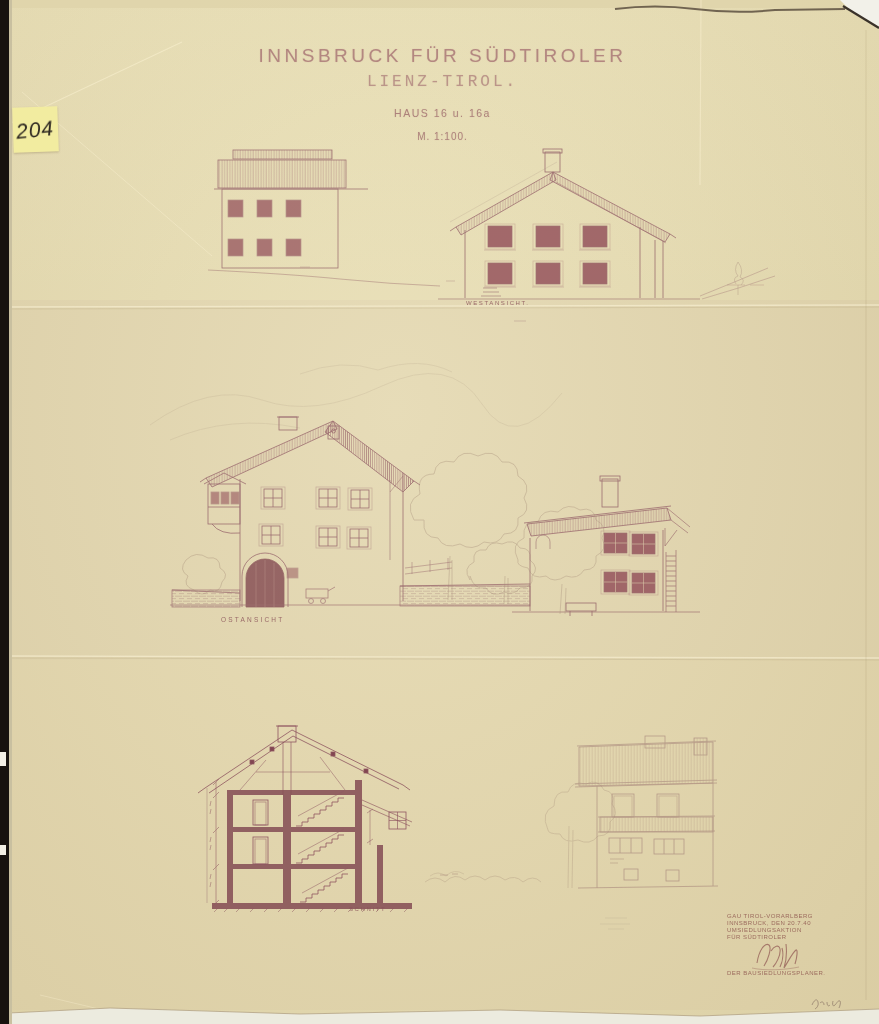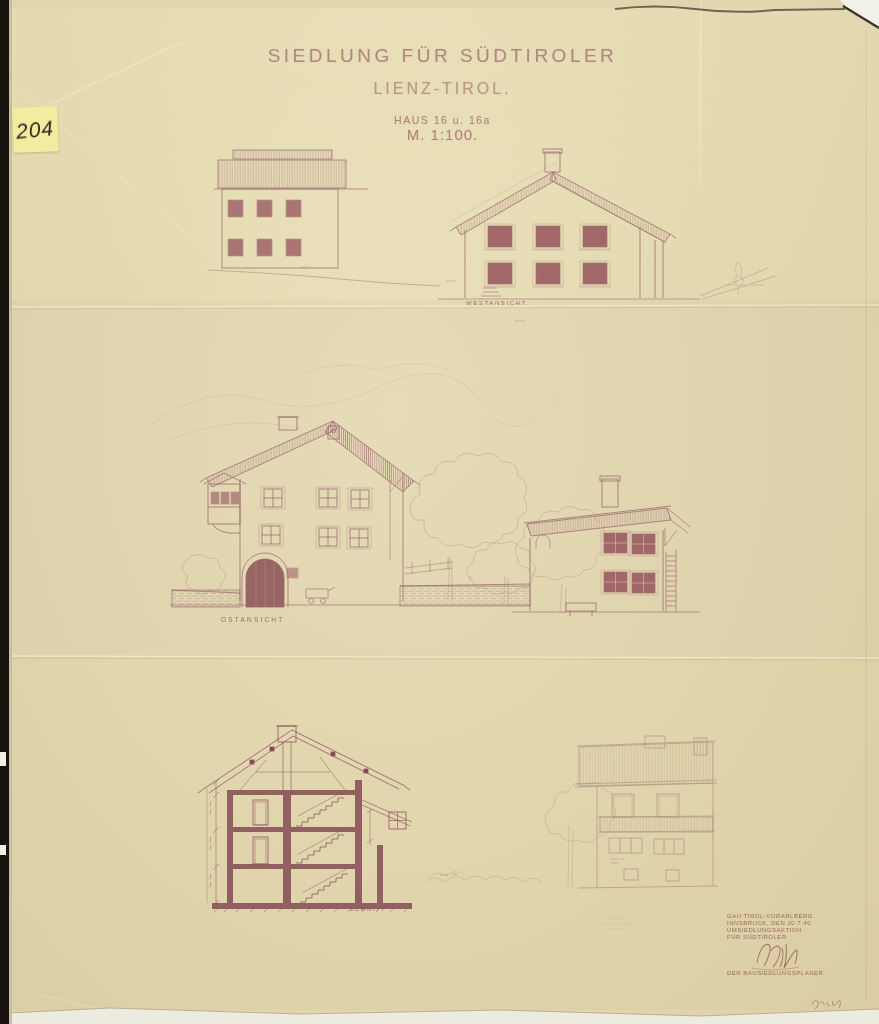--- a/index.html
+++ b/index.html
@@ -19,23 +19,23 @@
   #top-band{position:absolute;left:0;top:0;width:879px;height:8px;background:rgba(222,211,170,.8);}
   
   #note{position:absolute;left:13px;top:107px;width:45px;height:45px;background:#f2eca0;
         transform:rotate(-2deg);box-shadow:0 1px 2px rgba(120,100,60,.35);
         display:flex;align-items:center;justify-content:center;}
   #note span{font-size:21px;color:#2c2620;font-style:italic;letter-spacing:1px;transform:rotate(-4deg);}
   
   #title{position:absolute;left:255px;top:45px;width:375px;text-align:center;
          color:rgba(158,100,106,.62);text-shadow:0 0 1px rgba(158,100,106,.28);}
   #title .t1{font-size:19px;letter-spacing:3.5px;}
-  #title .t2{font-size:16px;letter-spacing:3px;margin-top:13px;color:rgba(160,105,110,.5);}
+  #title .t2{font-size:16px;letter-spacing:3px;margin-top:6px;color:rgba(160,105,110,.5);font-family:Liberation Mono, monospace;}
   #title .t3{font-size:10.5px;letter-spacing:1.5px;margin-top:16px;color:rgba(150,95,100,.65);}
-  #title .t4{font-size:15px;letter-spacing:1px;margin-top:0;color:rgba(150,95,100,.65);}
+  #title .t4{font-size:10px;letter-spacing:1px;margin-top:12px;color:rgba(150,95,100,.65);}
   
   .dlabel{position:absolute;font-size:6px;letter-spacing:1.6px;color:rgba(140,85,90,.85);}
   #lbl-west{left:466px;top:300px;}
   #lbl-east{left:221px;top:616px;letter-spacing:2.2px;font-size:6.5px;}
   #lbl-schnitt{left:349px;top:906px;}
   
   #stamp{position:absolute;left:727px;top:913px;color:rgba(148,94,84,.9);
          font-size:6px;letter-spacing:.5px;line-height:7px;}
   #stamp .signer{margin-top:29px;}
   svg.layer{position:absolute;left:0;top:0;filter:blur(.25px);}
@@ -338,21 +338,21 @@
   <div id="left-band"></div>
   <div id="left-gap"></div>
   <div class="notch" style="top:752px;height:14px;"></div>
   <div class="notch" style="top:845px;height:10px;"></div>
 
   <div id="note">
     <span>204</span>
   </div>
 
   <div id="title">
-    <div class="t1">SIEDLUNG FÜR SÜDTIROLER</div>
+    <div class="t1">INNSBRUCK FÜR SÜDTIROLER</div>
     <div class="t2">LIENZ-TIROL.</div>
     <div class="t3">HAUS 16 u. 16a</div>
     <div class="t4">M. 1:100.</div>
   </div>
 
   <div id="lbl-west" class="dlabel">WESTANSICHT.</div>
   <div id="lbl-east" class="dlabel">OSTANSICHT</div>
   <div id="lbl-schnitt" class="dlabel">SCHNITT</div>
 
   <div id="stamp">

